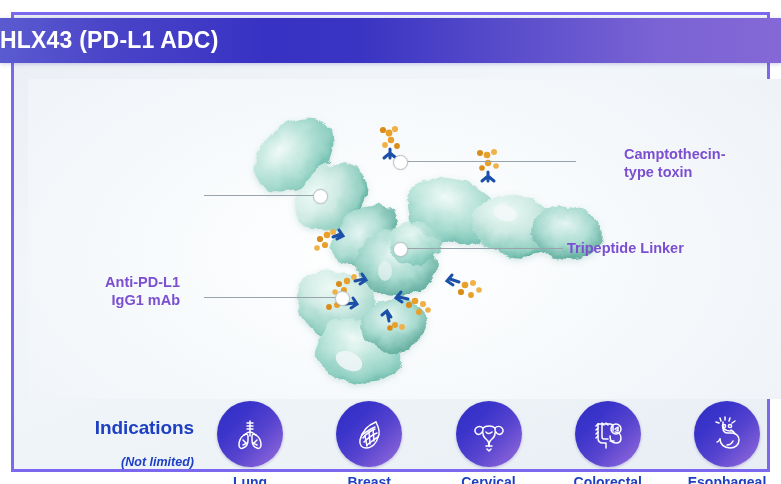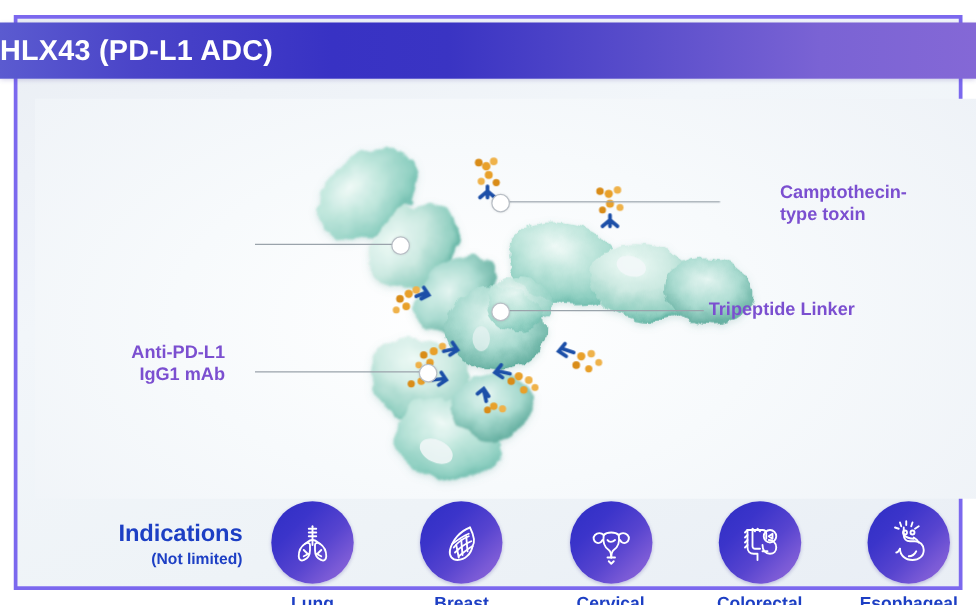--- a/index.html
+++ b/index.html
@@ -157,21 +157,22 @@
   #ind-title .big {
     display: block;
     font-size: 19px;
     font-weight: bold;
     letter-spacing: -.1px;
   }
   #ind-title .small {
     display: block;
     font-size: 12.5px;
     font-weight: bold;
-    margin-top: 1px;
+    margin-top: 16px;
+    font-style: italic;
   }
 
   #ind-list {
     position: absolute;
     left: 168px;
     top: 2px;
     width: 585px;
     display: flex;
     justify-content: space-between;
   }

